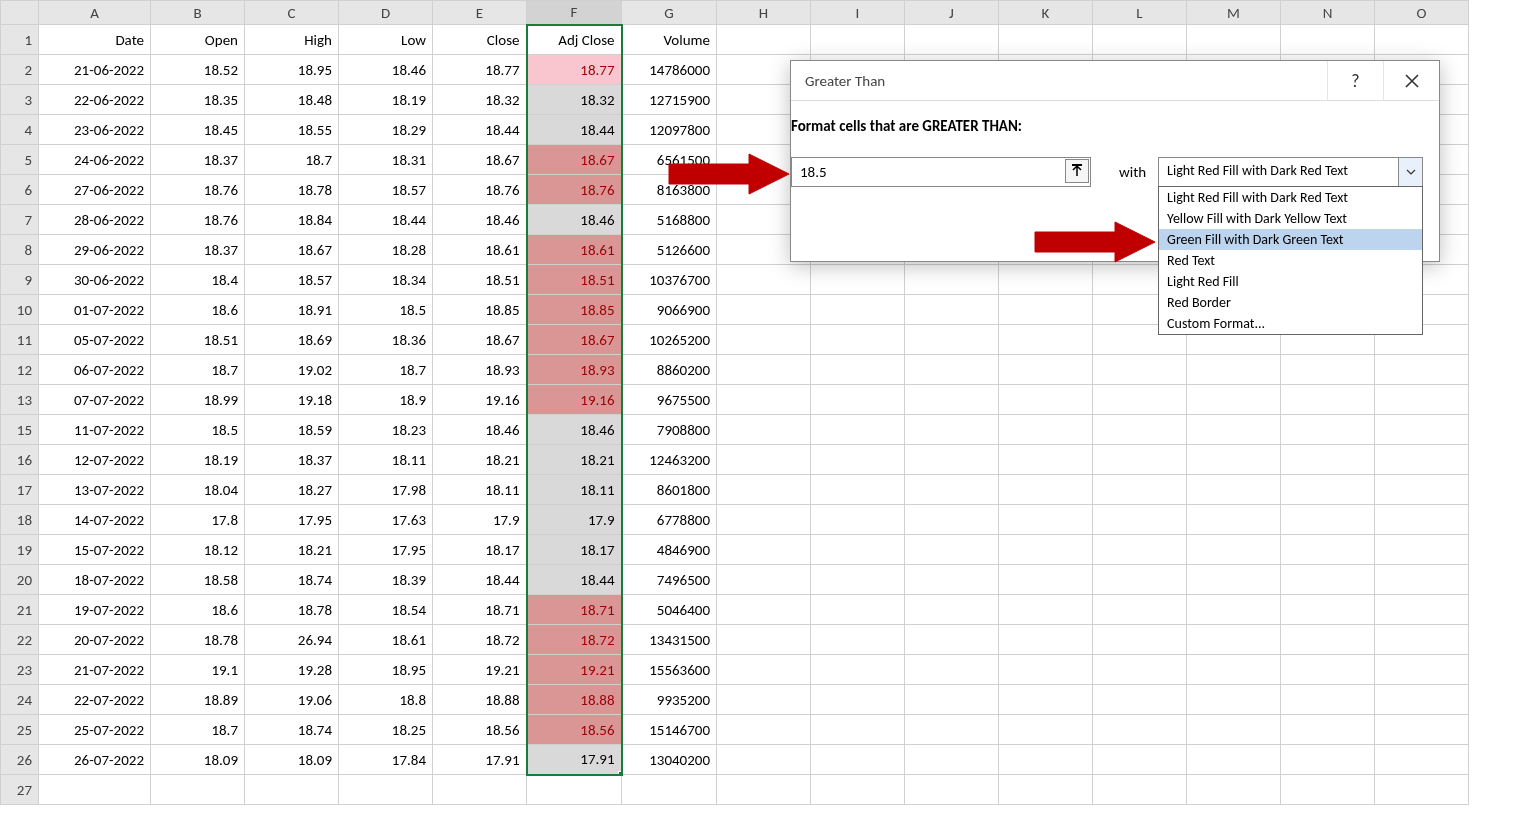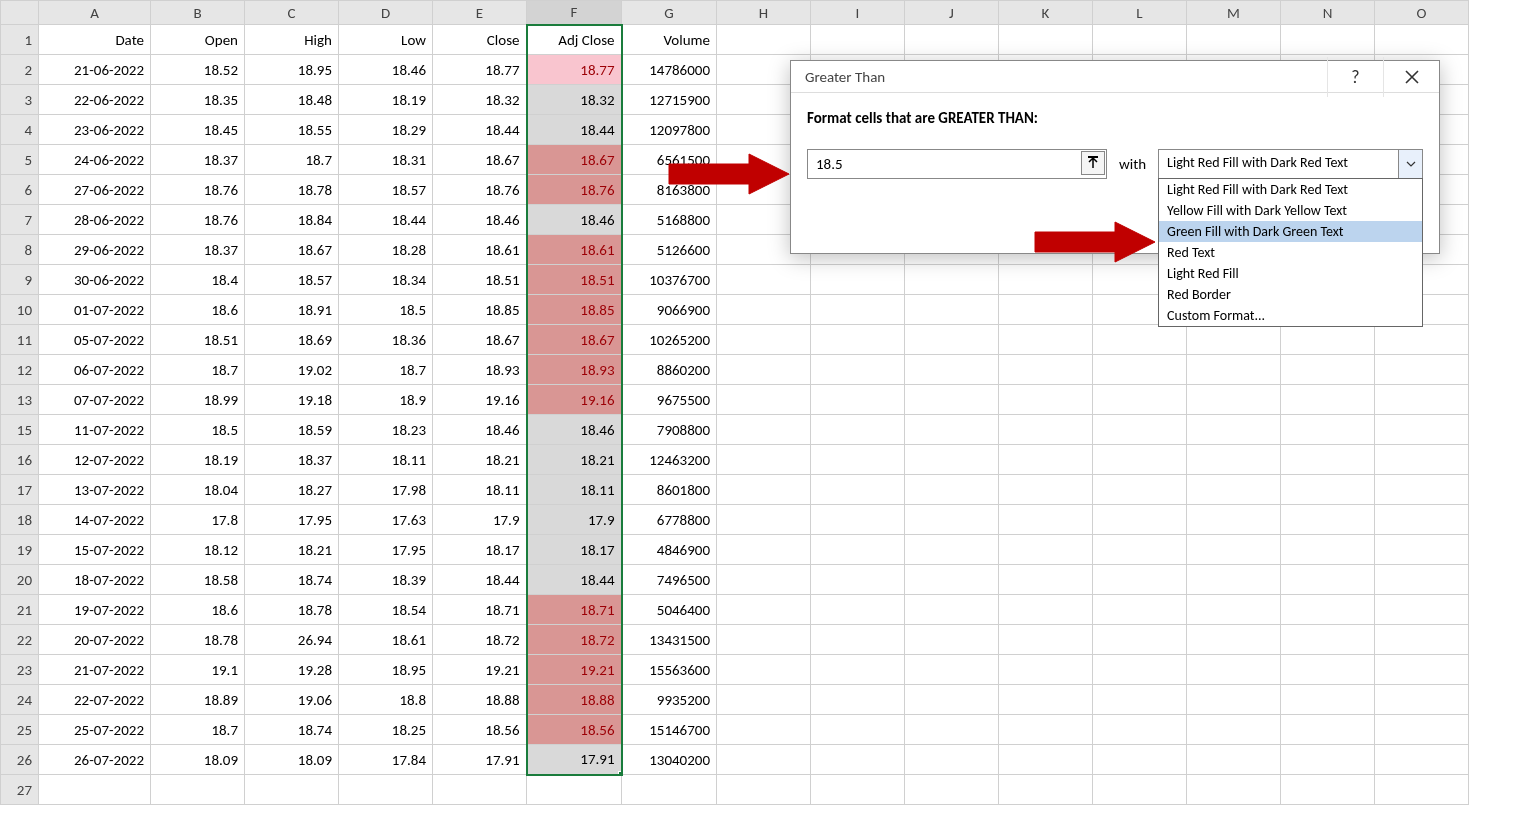--- a/index.html
+++ b/index.html
@@ -60,38 +60,38 @@
     position: absolute;
     left: 790px; top: 60px;
     width: 650px;
     background: #fff;
     border: 1px solid #888;
     box-shadow: 0 4px 20px rgba(0,0,0,.25);
   }
   .dialog .titlebar {
     display: flex;
     align-items: center;
-    height: 32px;
+    height: 40px;
     border-bottom: 1px solid #ddd;
   }
   .dialog .titlebar .title {
     flex: 1;
     padding-left: 14px;
     font-size: 15px;
     color: #444;
   }
   .dialog .titlebar .tb-btn {
     width: 56px; height: 40px;
     display: flex; align-items: center; justify-content: center;
     font-size: 18px;
     color: #333;
     border-left: 1px solid #e5e5e5;
     cursor: pointer;
   }
-  .dialog .body { padding: 16px 16px 74px 16px; }
+  .dialog .body { padding: 16px 16px 74px 0; }
   .dialog .prompt { font-weight: bold; font-size: 15px; margin-bottom: 22px; }
   .dialog .row { display: flex; align-items: center; gap: 12px; }
   .inputwrap {
     position: relative;
     flex: 0 0 300px;
   }
   .inputwrap input {
     width: 100%;
     height: 30px;
     padding: 2px 30px 2px 8px;
@@ -100,21 +100,21 @@
     border: 1px solid #888;
   }
   .inputwrap .refbtn {
     position: absolute; right: 2px; top: 2px;
     width: 24px; height: 24px;
     border: 1px solid #888;
     background: #f5f5f5;
     display: flex; align-items: center; justify-content: center;
     cursor: pointer;
   }
-  .withlbl { font-size: 15px; }
+  .withlbl { font-size: 15px; margin-left: 16px; }
   .selectwrap {
     flex: 1;
     position: relative;
   }
   .fakeselect {
     height: 30px;
     border: 1px solid #888;
     padding: 4px 28px 4px 8px;
     font-size: 14px;
     background: #fff;

